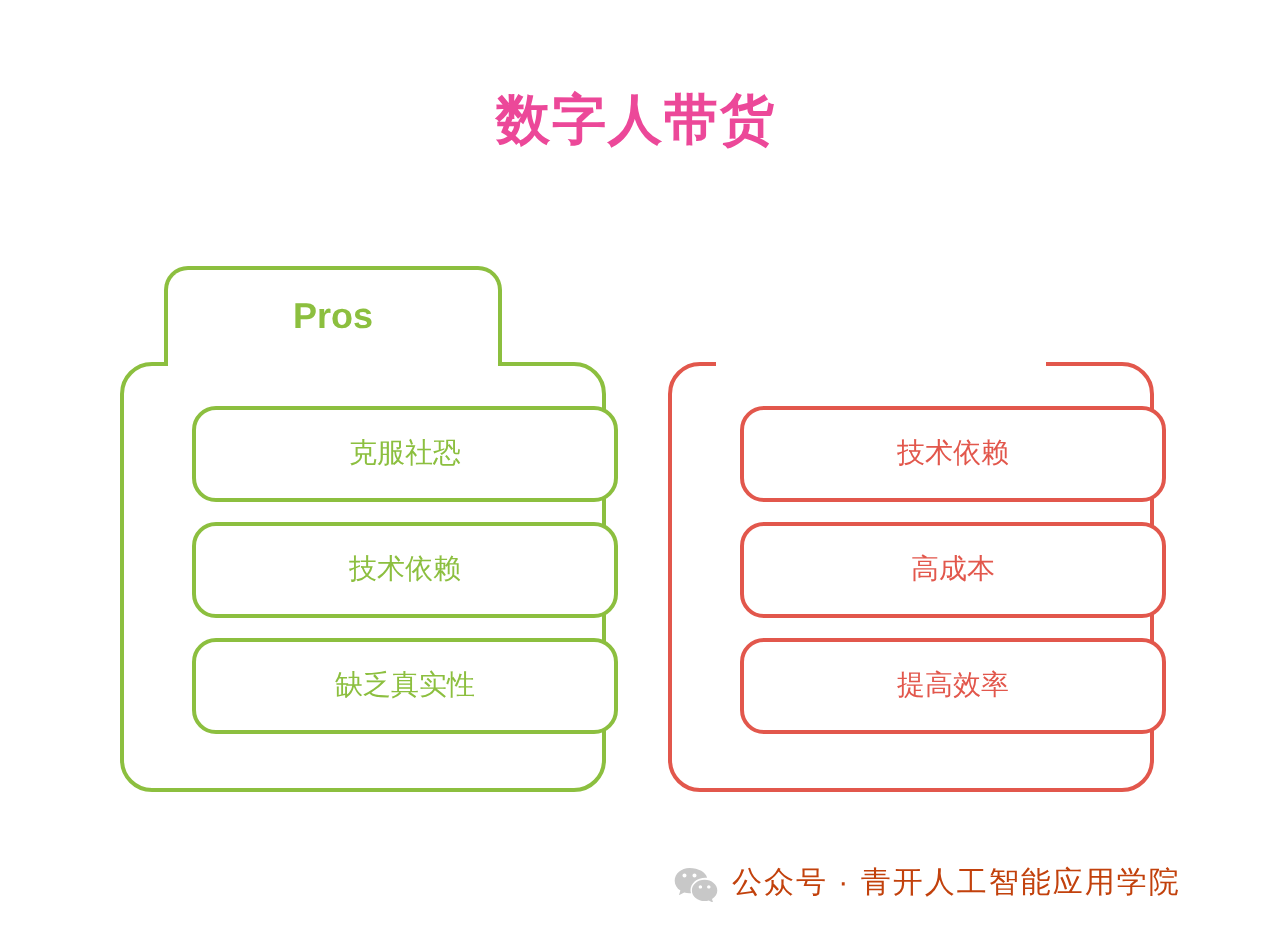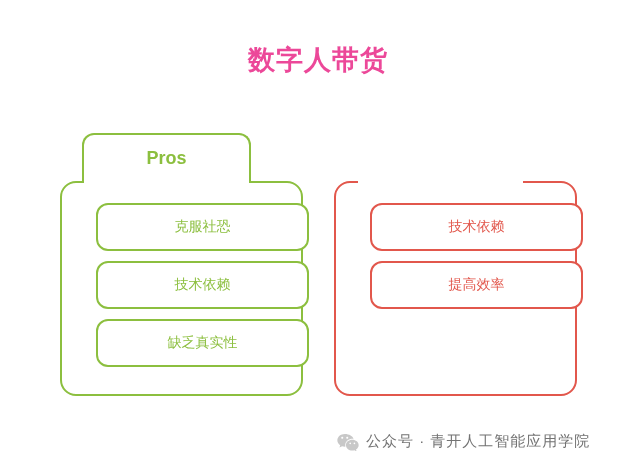--- a/index.html
+++ b/index.html
@@ -135,21 +135,21 @@
     gap: 7px;
   }
   .wechat-icon {
     width: 22px;
     height: 18px;
     flex: 0 0 auto;
     display: block;
   }
   .watermark-text {
     font-size: 15px;
-    color: #737373;
+    color: #c2410c;
     letter-spacing: 1px;
     white-space: nowrap;
   }
 </style>
 </head>
 <body>
 
 <div class="canvas">
 
   <div class="page-title">数字人带货</div>
@@ -165,20 +165,21 @@
       <div class="item">技术依赖</div>
       <div class="item">缺乏真实性</div>
     </div>
   </div>
 
   <div class="column cons">
     <div class="col-body"></div>
     <div class="tab-notch"></div>
     <div class="items">
       <div class="item">技术依赖</div>
+      <div class="item">高成本</div>
       <div class="item">提高效率</div>
     </div>
   </div>
 
   <div class="watermark">
     <svg class="wechat-icon" viewBox="0 0 44 36" aria-hidden="true">
       <path fill="#c8c8c8" d="M15.5 2C7.3 2 0.7 7.7 0.7 14.7c0 4 2.2 7.6 5.7 9.9l-1.5 4.6 5.3-2.7c1.7 0.5 3.5 0.8 5.3 0.8 0.5 0 1 0 1.5-0.1 -0.3-1-0.5-2-0.5-3.1 0-6.9 6.7-12.4 14.9-12.4 0.6 0 1.1 0 1.7 0.1C32 6.4 24.5 2 15.5 2zM10.5 11.5c-1.1 0-2-0.9-2-2s0.9-2 2-2 2 0.9 2 2S11.6 11.5 10.5 11.5zM20.5 11.5c-1.1 0-2-0.9-2-2s0.9-2 2-2 2 0.9 2 2S21.6 11.5 20.5 11.5z"></path>
       <path fill="#c8c8c8" d="M43.3 24.4c0-5.9-5.7-10.7-12.7-10.7s-12.7 4.8-12.7 10.7c0 5.9 5.7 10.7 12.7 10.7 1.5 0 2.9-0.2 4.2-0.6l4.4 2.3 -1.2-3.8C41.4 30.8 43.3 27.8 43.3 24.4zM26.4 22.6c-0.9 0-1.7-0.8-1.7-1.7 0-0.9 0.8-1.7 1.7-1.7 0.9 0 1.7 0.8 1.7 1.7C28.1 21.9 27.3 22.6 26.4 22.6zM34.8 22.6c-0.9 0-1.7-0.8-1.7-1.7 0-0.9 0.8-1.7 1.7-1.7 0.9 0 1.7 0.8 1.7 1.7C36.5 21.9 35.7 22.6 34.8 22.6z"></path>
     </svg>
     <div class="watermark-text">公众号 · 青开人工智能应用学院</div>

